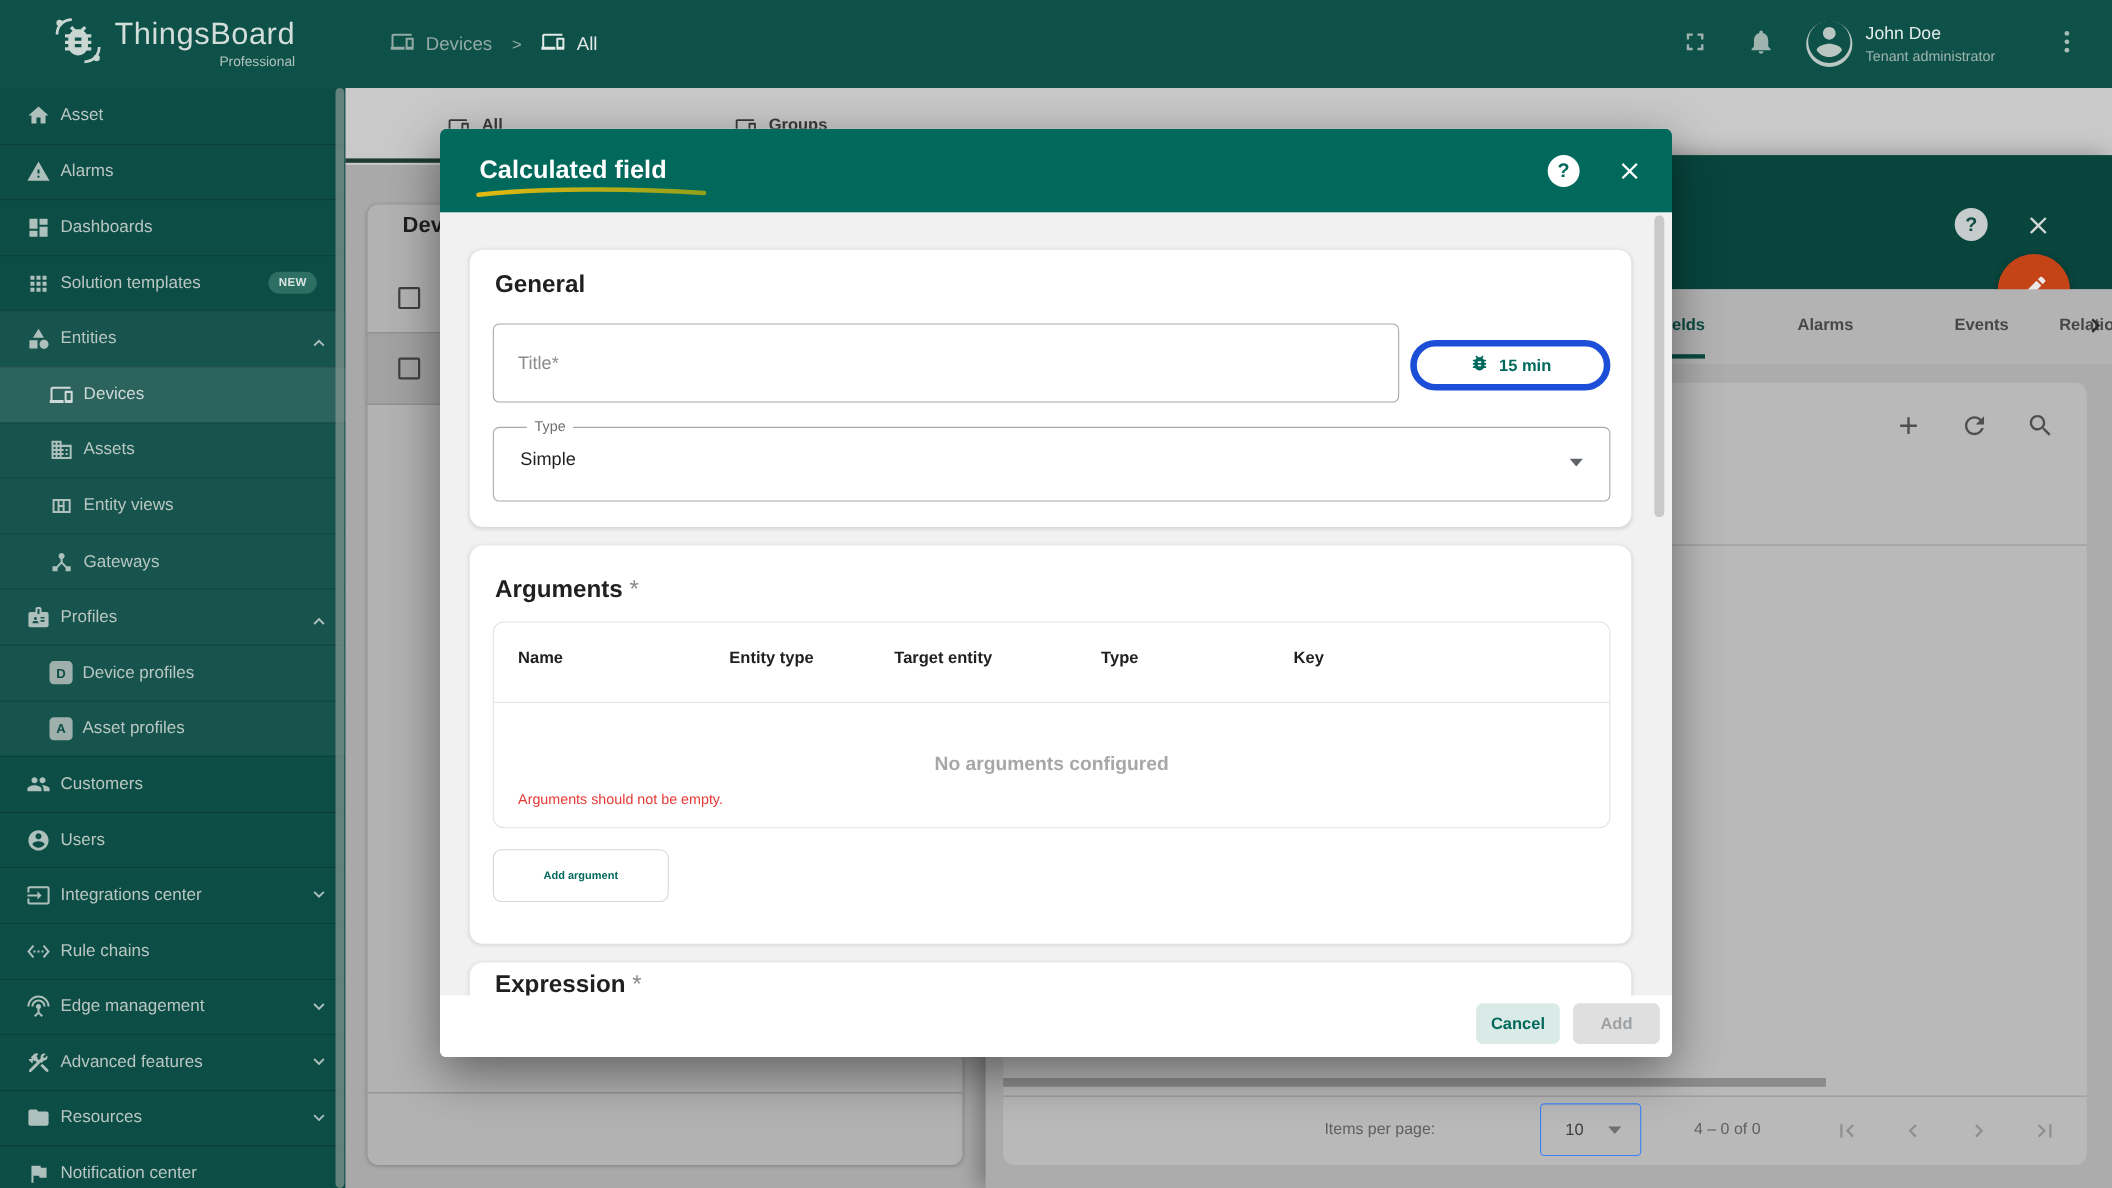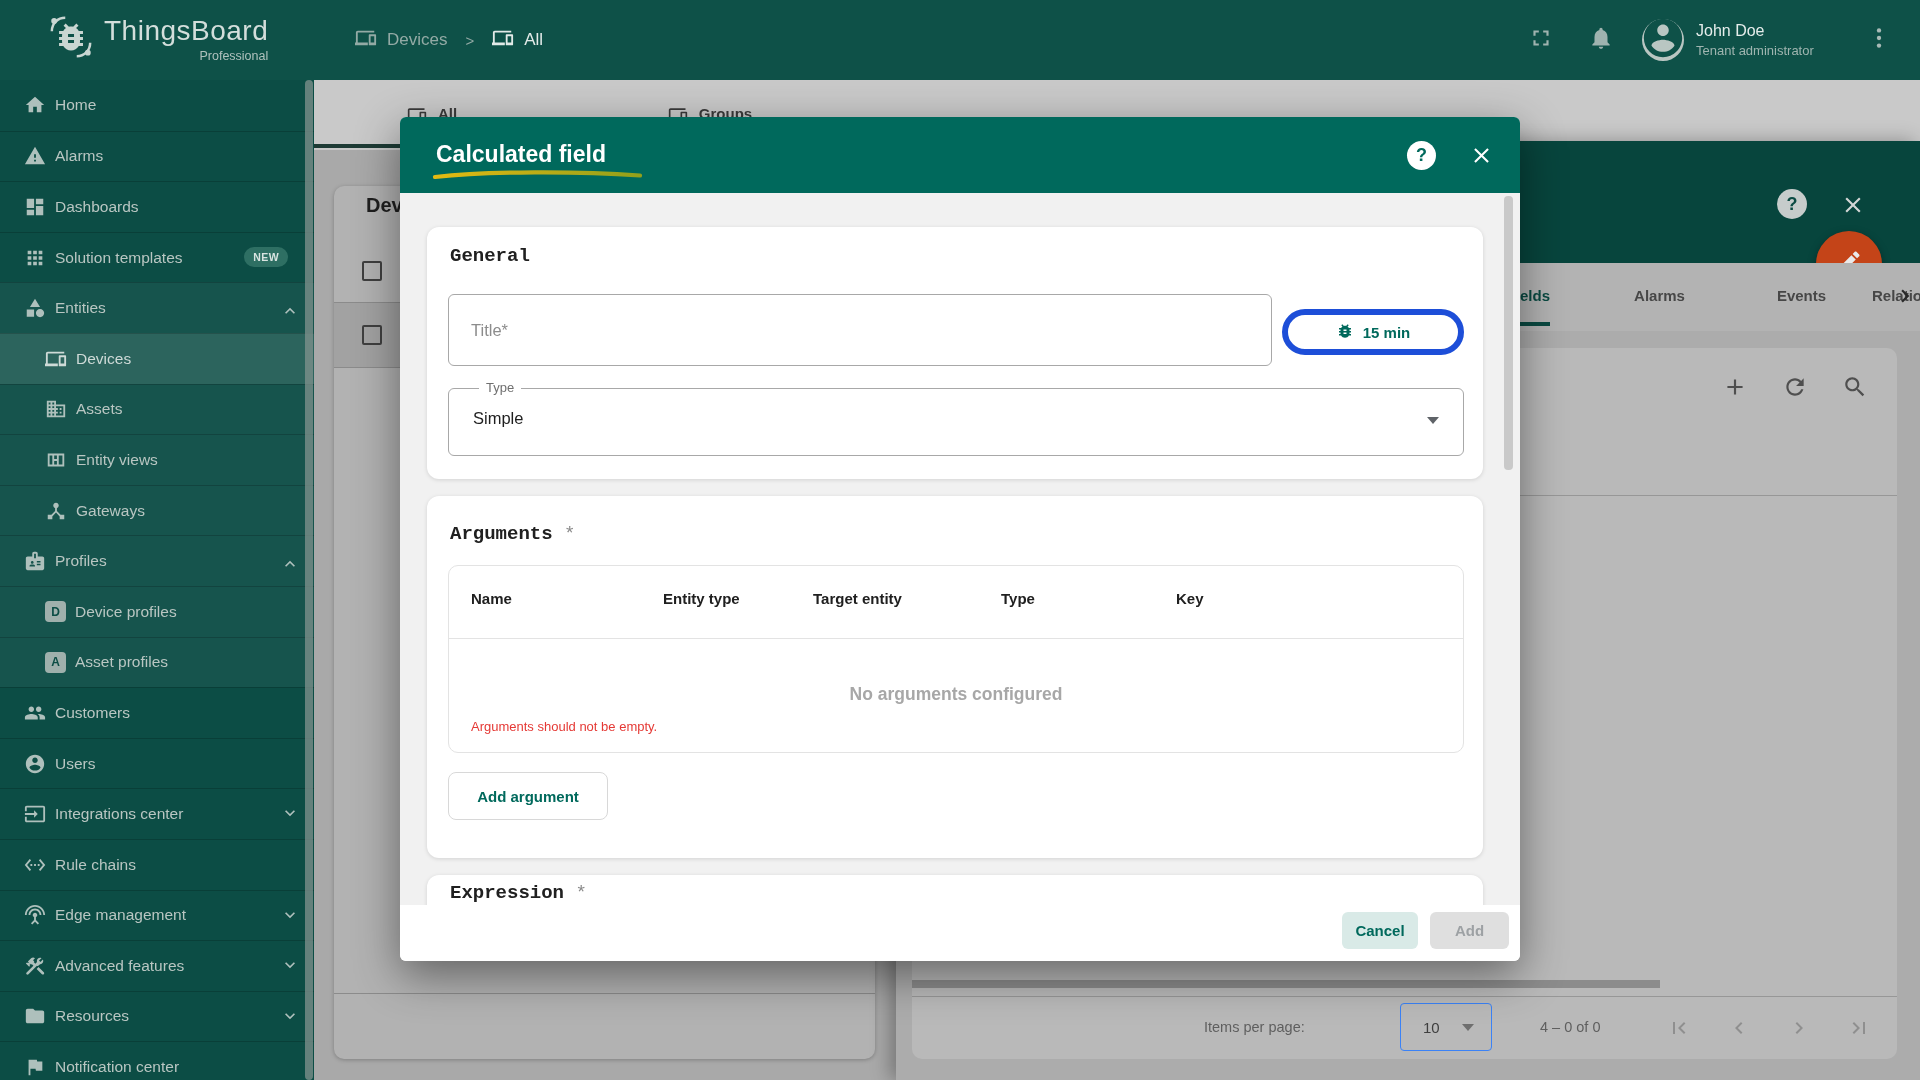--- a/index.html
+++ b/index.html
@@ -74,38 +74,38 @@
 
   
   #modal { position:absolute; left:400px; top:117px; width:1120px; height:844px; background:#F1F1F1; border-radius:6px;
            box-shadow:0 14px 45px rgba(0,0,0,0.45); z-index:10; overflow:hidden; }
   #modal-header { position:absolute; left:0; top:0; width:1120px; height:76px; background:#00695C; }
   #modal-title { position:absolute; left:36px; top:24px; color:#FFFFFF; font-size:23px; font-weight:600; }
   .m-help { position:absolute; left:1007px; top:24px; width:29px; height:29px; border-radius:50%; background:#FFFFFF; color:#00695C;
             font-size:18px; font-weight:700; display:flex; align-items:center; justify-content:center; cursor:pointer; }
   .m-close { position:absolute; left:1069px; top:26px; cursor:pointer; }
   .m-card { position:absolute; left:27px; width:1056px; background:#FFFFFF; border-radius:12px; box-shadow:0 1px 4px rgba(0,0,0,0.13); }
-  .m-heading { position:absolute; left:23px; font-size:19px; font-weight:700; color:#202020;font-family:Liberation Mono, monospace; }
+  .m-heading { position:absolute; left:23px; font-size:22px; font-weight:700; color:#202020; }
   .m-star { color:#8A8A8A; font-weight:400; }
   .m-input { position:absolute; border:1px solid #A8A8A8; border-radius:6px; background:#FFF; display:flex; align-items:center; cursor:text; }
   .m-placeholder { color:#8C8C8C; font-size:16.5px; padding-left:22px; }
   .pill-btn { position:absolute; border:6px solid #1d4ed8; border-radius:23px; display:flex; align-items:center; justify-content:center;
               gap:9px; color:#00695C; font-size:15px; font-weight:700; cursor:pointer; background:#FFF; }
   .m-select { position:absolute; border:1px solid #A8A8A8; border-radius:6px; background:#FFF; cursor:pointer; }
   .m-select-label { position:absolute; left:30px; top:-9px; background:#FFF; padding:0 7px; font-size:13px; color:#6F6F6F; }
   .m-select-value { position:absolute; left:24px; top:20px; font-size:16.5px; color:#1F1F1F; }
   .m-caret { position:absolute; right:24px; top:28px; width:0; height:0; border-left:6px solid transparent; border-right:6px solid transparent;
              border-top:7px solid #5F6368; }
   .args-table { position:absolute; left:21px; top:69px; width:1016px; height:188px; border:1px solid #E3E3E3; border-radius:10px; }
   .args-col { position:absolute; top:24px; font-size:15px; font-weight:700; color:#202020; }
   .args-div { position:absolute; left:0; top:72px; width:100%; height:1px; background:#E3E3E3; }
   .args-empty { position:absolute; left:0; top:118px; width:100%; text-align:center; font-size:17.5px; color:#A7A7A7;font-weight:bold; }
   .args-error { position:absolute; left:22px; top:153px; font-size:13px; color:#E53935; }
   .add-arg-btn { position:absolute; left:21px; top:276px; width:160px; height:48px; border:1px solid #D8D8D8; border-radius:8px;
-                 background:#FFF; color:#00695C; font-size:15px; font-weight:700; display:flex; align-items:center; justify-content:center; cursor:pointer; }
+                 background:#FFF; color:#00695C; font-size:10px; font-weight:700; display:flex; align-items:center; justify-content:center; cursor:pointer; }
   #modal-footer { position:absolute; left:0; top:788px; width:1120px; height:56px; background:#FFFFFF; }
   .btn-cancel { position:absolute; left:942px; top:7px; width:76px; height:37px; background:#D9EAE7; color:#00695C; font-size:15px;
                 font-weight:700; border:none; border-radius:6px; display:flex; align-items:center; justify-content:center; cursor:pointer; }
   .btn-add { position:absolute; left:1030px; top:7px; width:79px; height:37px; background:#DFDFDF; color:#9DA1A4; font-size:15px;
              font-weight:700; border:none; border-radius:6px; display:flex; align-items:center; justify-content:center; }
   #modal-scrollthumb { position:absolute; left:1104px; top:79px; width:9px; height:274px; background:#C9C9C9; border-radius:4px; }
 </style>
 </head>
 <body>
 
@@ -158,21 +158,21 @@
             <circle cx="12" cy="19" r="2"></circle>
           </svg></span>
     </div>
   </header>
 
   <aside id="sidebar">
       <div class="side-item">
         <svg width="22" height="22" viewBox="0 0 24 24" fill="#AEC0BC">
           <path d="M10 20v-6h4v6h5v-8h3L12 3 2 12h3v8z"></path>
         </svg>
-        <span>Home</span>
+        <span>Asset</span>
       </div>
       <div class="side-item">
         <svg width="22" height="22" viewBox="0 0 24 24" fill="#AEC0BC">
           <path d="M1 21h22L12 2 1 21zm12-3h-2v-2h2v2zm0-4h-2v-4h2v4z"></path>
         </svg>
         <span>Alarms</span>
       </div>
       <div class="side-item">
         <svg width="22" height="22" viewBox="0 0 24 24" fill="#AEC0BC">
           <path d="M3 13h8V3H3v10zm0 8h8v-6H3v6zm10 0h8V11h-8v10zm0-18v6h8V3h-8z"></path>

